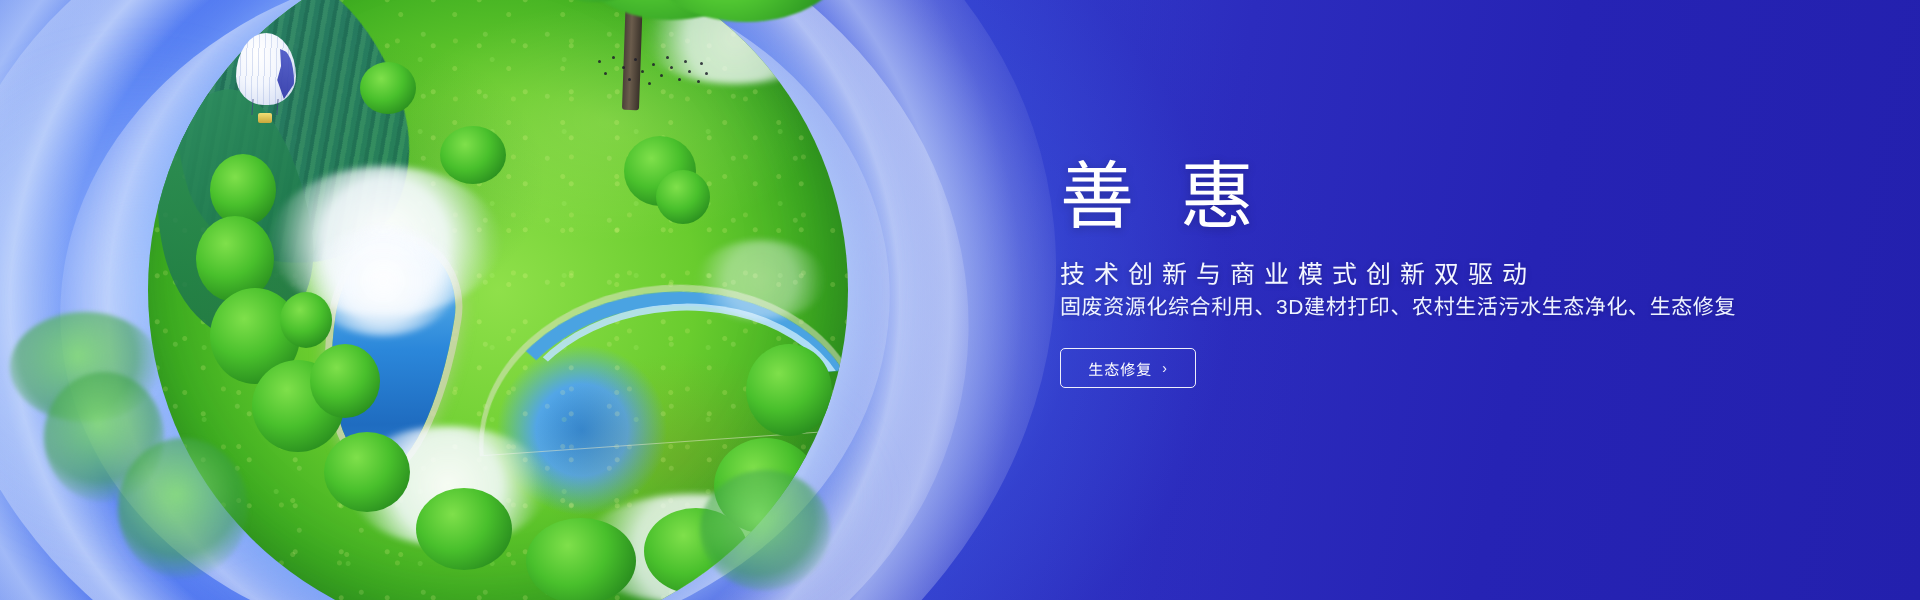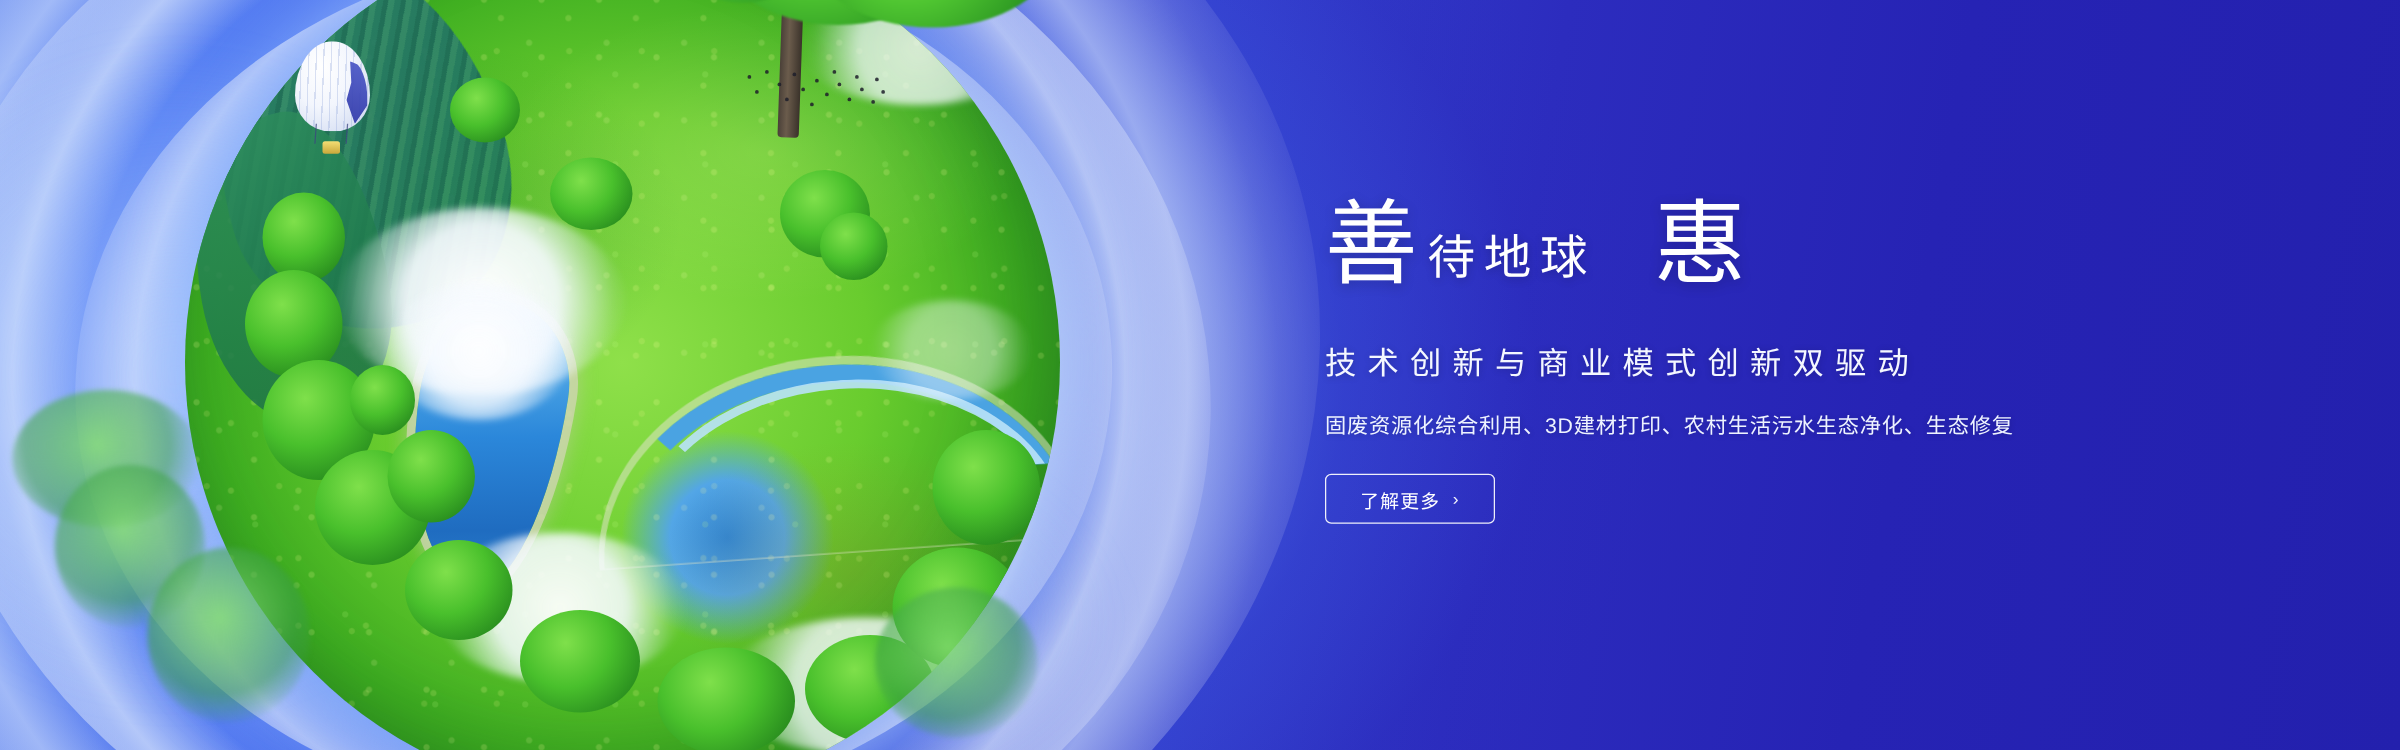--- a/index.html
+++ b/index.html
@@ -179,25 +179,25 @@
   }
   .hl-small{
     font-family:"Liberation Serif","DejaVu Serif",serif;
     font-size:38px; line-height:1; font-weight:400; letter-spacing:7px;
     margin-left:8px; padding-bottom:6px;
     text-shadow:0 2px 8px rgba(0,0,0,.22);
   }
   .hl-gap{ display:inline-block; width:46px; }
 
   .subline{
-    margin-top:38px; font-size:25px; letter-spacing:9px; font-weight:400;
+    margin-top:22px; font-size:25px; letter-spacing:9px; font-weight:400;
     color:#f4f7ff; text-shadow:0 1px 6px rgba(0,0,0,.22);
   }
   .descline{
-    margin-top:20px; font-size:17px; letter-spacing:.6px; font-weight:400;
+    font-size:21px; letter-spacing:.6px; font-weight:400;
     color:#eef3ff; text-shadow:0 1px 5px rgba(0,0,0,.20);
   }
   #more-btn{
     display:inline-flex; align-items:center; justify-content:center; gap:10px;
     margin-top:28px; width:136px; height:40px;
     border:1px solid rgba(255,255,255,.92); border-radius:5px;
     background:transparent; color:#fff; cursor:pointer;
     font-family:"Liberation Sans","DejaVu Sans",sans-serif;
     font-size:15px; letter-spacing:1px;
   }
@@ -287,27 +287,26 @@
     <div class="bird" style="left:648px; top:82px;"></div>
     <div class="bird" style="left:666px; top:56px;"></div>
     <div class="bird" style="left:684px; top:60px;"></div>
     <div class="bird" style="left:700px; top:62px;"></div>
   </div>
 
   <div id="copy">
 
     <div class="headline">
       <span class="hl-big">善</span>
-      <span class="hl-small">待地球</span>
       <span class="hl-gap"></span>
       <span class="hl-big">惠</span>
     </div>
 
     <div class="subline">技术创新与商业模式创新双驱动</div>
     <div class="descline">固废资源化综合利用、3D建材打印、农村生活污水生态净化、生态修复</div>
 
     <button id="more-btn">
-      <span>了解更多</span>
+      <span>生态修复</span>
       <span class="chev">›</span>
     </button>
   </div>
 
 </div>
 
 </body></html>

